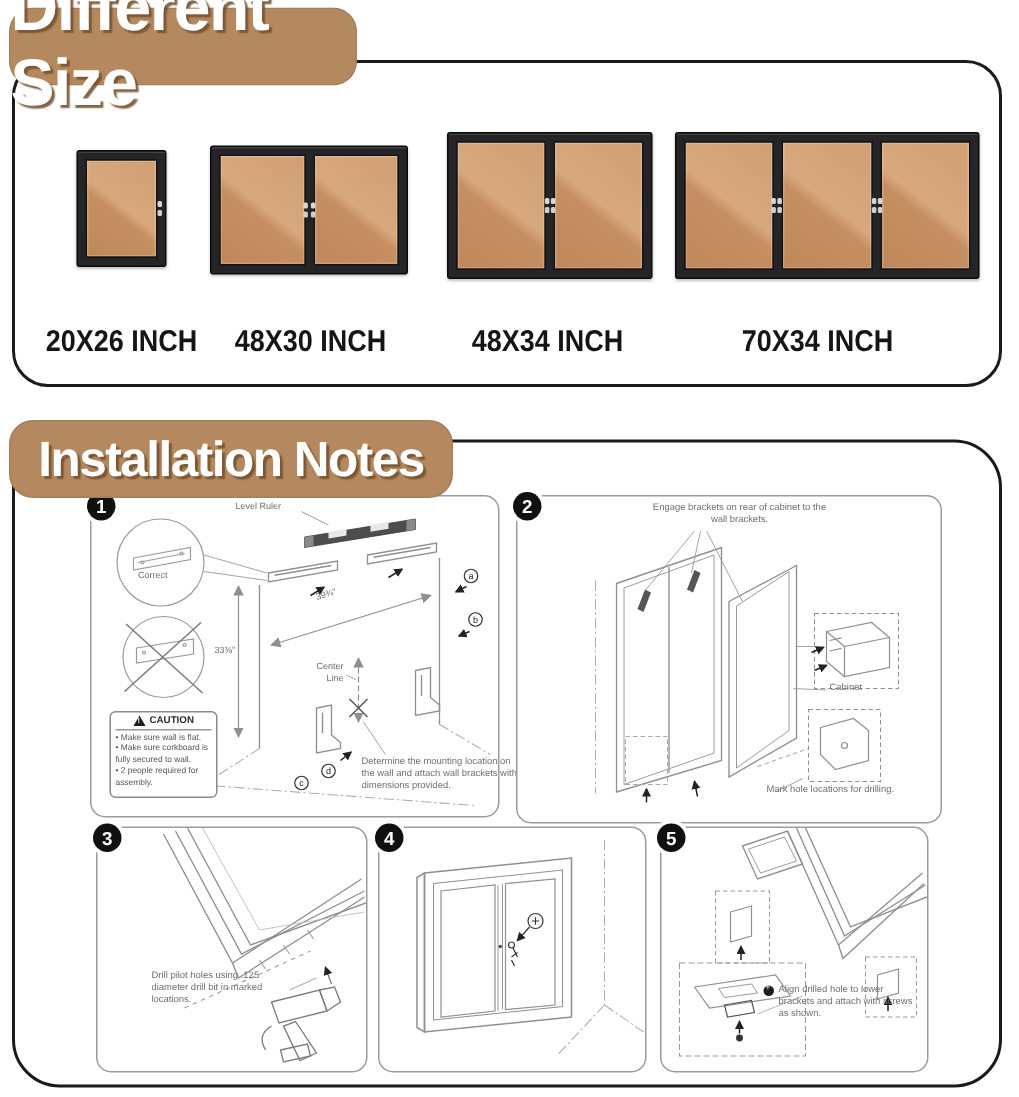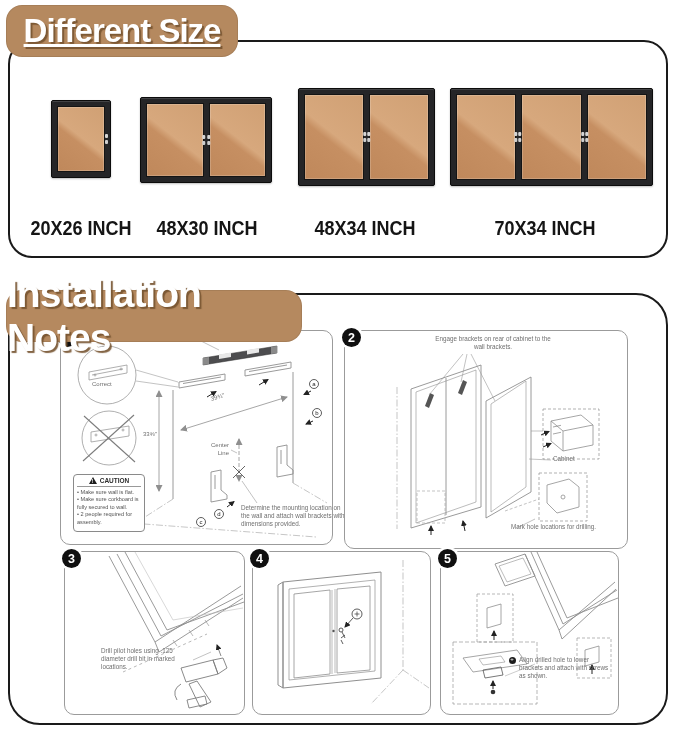--- a/index.html
+++ b/index.html
@@ -4,22 +4,22 @@
 <style>
   html,body{margin:0;padding:0;background:#fff;}
   #canvas{position:relative;width:679px;height:731px;background:#fff;overflow:hidden;
           font-family:"Liberation Sans",sans-serif;}
   .sec{position:absolute;box-sizing:border-box;border:2px solid #1a1a1a;background:#fff;}
   #sec1{left:8px;top:40px;width:660px;height:218px;border-radius:24px;}
   #sec2{left:8px;top:293px;width:660px;height:432px;border-radius:32px;}
   .badge{position:absolute;background:#b5895f;border-radius:16px;display:flex;align-items:center;
          justify-content:center;color:#fff;font-weight:bold;letter-spacing:-1px;z-index:5;
          text-shadow:2px 2px 1px rgba(118,83,48,.9);border:1px solid rgba(0,0,0,.08);}
-  #badge1{left:6px;top:5px;width:230px;height:50px;font-size:33px;text-decoration:underline;}
-  #badge2{left:6px;top:290px;width:294px;height:50px;font-size:39px;}
+  #badge1{left:6px;top:5px;width:230px;height:50px;font-size:44px;}
+  #badge2{left:6px;top:280px;width:294px;height:50px;font-size:33px;}
 
   
   .board{position:absolute;box-sizing:border-box;background:#252527;border:1px solid #0c0c0c;
          border-radius:2px;display:flex;padding:5px;gap:5px;
          box-shadow:inset 0 1px 0 rgba(255,255,255,.14),0 1px 2px rgba(0,0,0,.25);}
   #board1{left:51px;top:100px;width:60px;height:78px;}
   #board2{left:140px;top:97px;width:132px;height:86px;}
   #board3{left:298px;top:88px;width:137px;height:98px;}
   #board4{left:450px;top:88px;width:203px;height:98px;}
   .door{flex:1;border:1px solid #141414;

